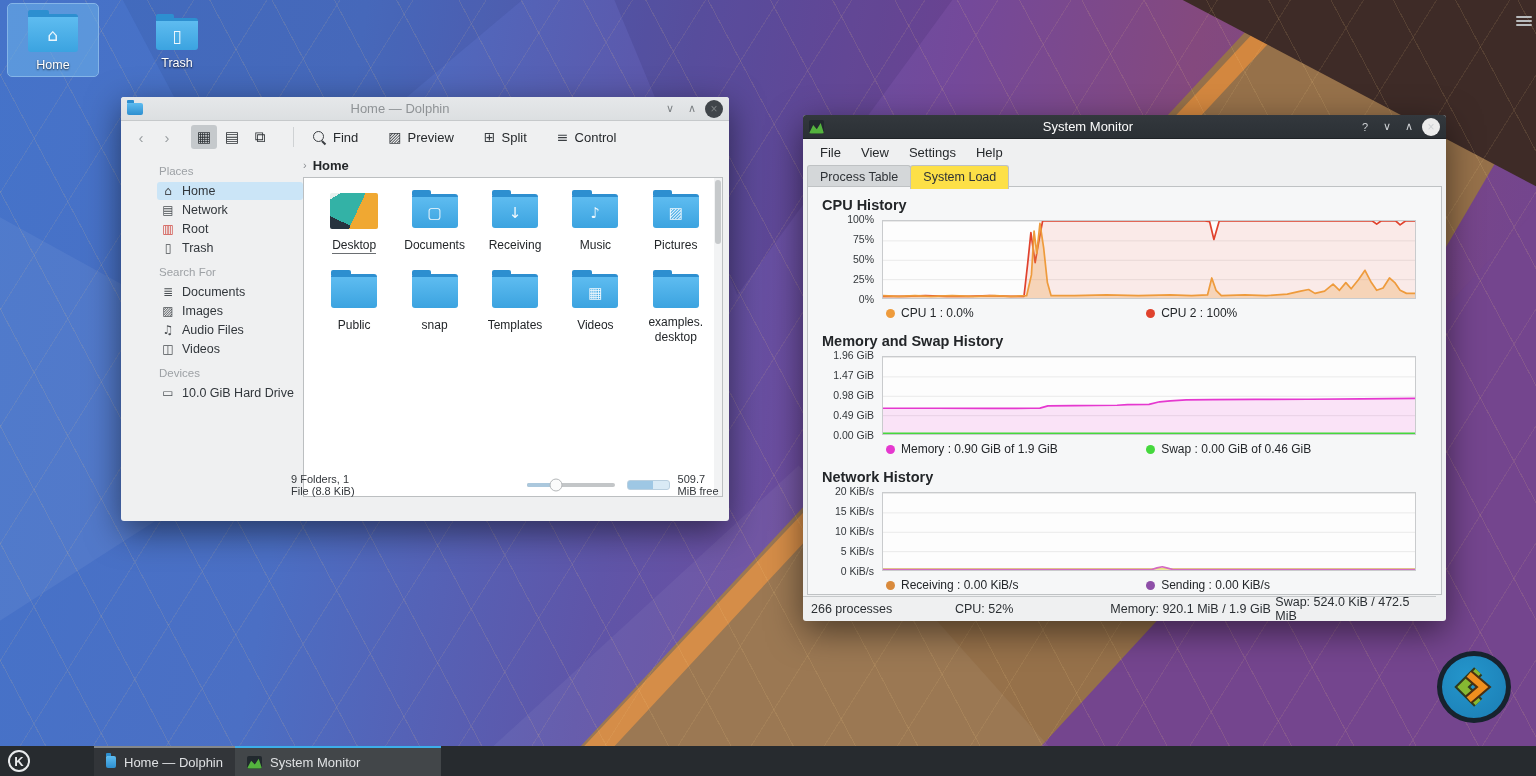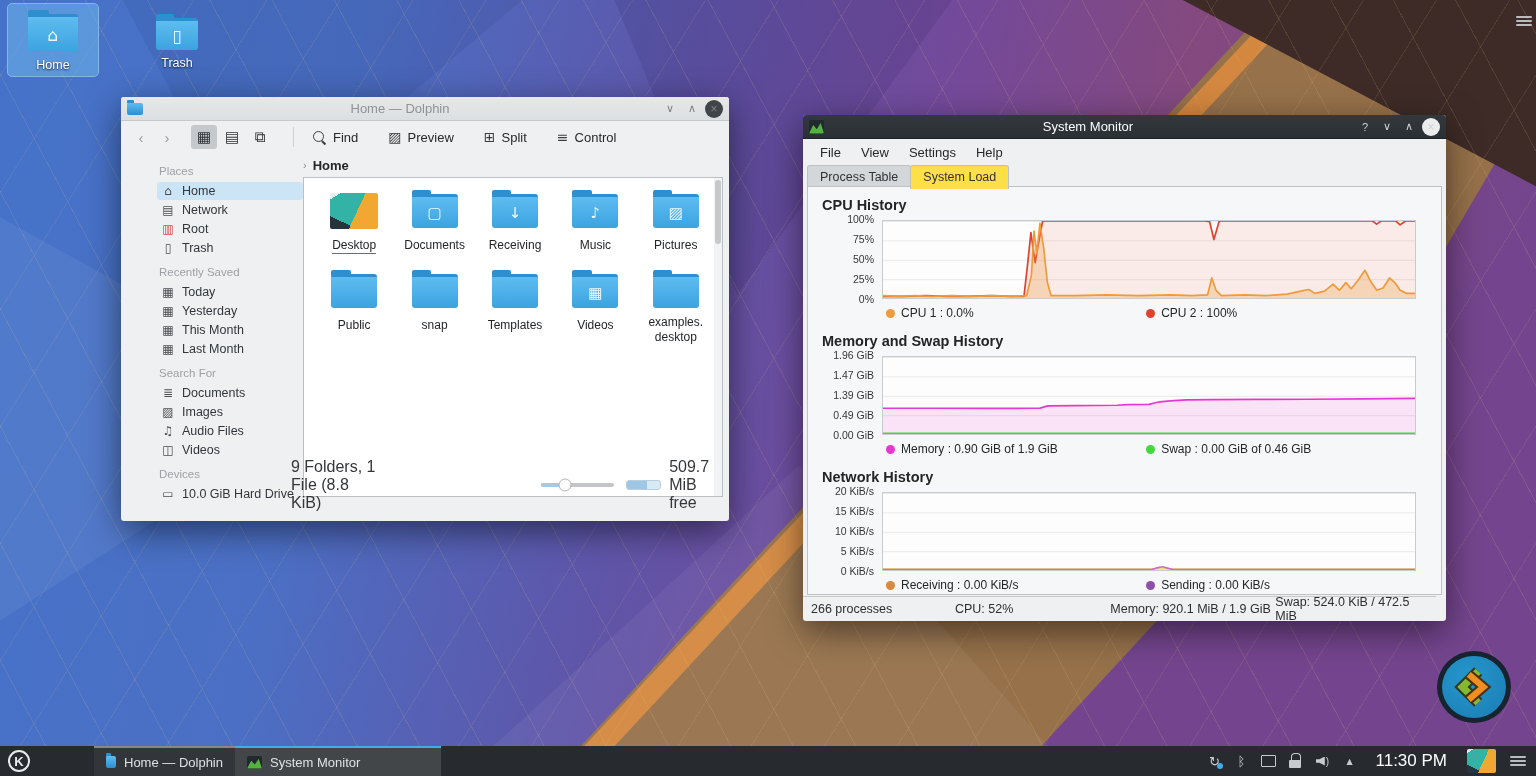--- a/index.html
+++ b/index.html
@@ -114,21 +114,21 @@
   .file-cell .thumb { width:48px; height:36px; margin:1px auto 6px; border-radius:2px;
       background:
         linear-gradient(115deg,transparent 55%,#f0a832 55%),
         linear-gradient(205deg,transparent 78%,#27333f 78%),
         linear-gradient(150deg,#e8f0ee 10%,#33b2a6 10%); }
   .file-label { font-size:12px; color:#232629; line-height:1.25; display:inline-block; max-width:90px; }
   .file-cell.underlined .file-label { border-bottom:1px solid #6a6e72; }
   #view-scrollbar { position:absolute; right:0; top:0; bottom:0; width:8px; background:#f2f3f4; }
   #view-scrollbar .handle { width:6px; height:64px; margin:2px auto; background:#c6c9cb; border-radius:3px; }
   #dolphin-status { position:absolute; left:0; right:0; bottom:0; height:24px; display:flex;
-      align-items:center; font-size:16px; color:#33373b; padding:0 8px 0 144px; }
+      align-items:center; font-size:11px; color:#33373b; padding:0 8px 0 144px; }
   #zoom-slider { position:relative; width:146px; height:4px; background:#c3c6c8; border-radius:2px; margin-left:160px; }
   #zoom-slider .sl-fill { position:absolute; left:0; top:0; bottom:0; width:33%; background:#abc8dd; border-radius:2px; }
   #zoom-slider .sl-handle { position:absolute; left:33%; top:50%; transform:translate(-50%,-50%);
       width:13px; height:13px; border-radius:50%; background:#fbfbfb; border:1px solid #b4b7b9; }
   #free-bar { width:68px; height:10px; border-radius:3px; margin:0 8px 0 12px; overflow:hidden;
       background:linear-gradient(to right,#9ec7e4 0 62%,#d9eaf5 62%); border:1px solid #b9cfdf; }
 
   
   #sysmon { left:803px; top:115px; width:643px; height:506px; }
   #sysmon .titlebar { background:linear-gradient(#33383d,#2b3035); border-bottom:1px solid #1f2327; }
@@ -306,42 +306,20 @@
                   <span data-icon="root"></span>
                   <span>Root</span>
                 </div>
               <div class="pl-item">
                   <span data-icon="trash"></span>
                   <span>Trash</span>
                 </div>
             </div>
           </div>
           <div>
-            <div class="pl-title">Recently Saved</div>
-            <div>
-
-            <div class="pl-item">
-                  <span data-icon="calendar"></span>
-                  <span>Today</span>
-                </div>
-              <div class="pl-item">
-                  <span data-icon="calendar"></span>
-                  <span>Yesterday</span>
-                </div>
-              <div class="pl-item">
-                  <span data-icon="calendar"></span>
-                  <span>This Month</span>
-                </div>
-              <div class="pl-item">
-                  <span data-icon="calendar"></span>
-                  <span>Last Month</span>
-                </div>
-            </div>
-          </div>
-          <div>
             <div class="pl-title">Search For</div>
             <div>
 
             <div class="pl-item">
                   <span data-icon="document"></span>
                   <span>Documents</span>
                 </div>
               <div class="pl-item">
                   <span data-icon="image"></span>
                   <span>Images</span>
@@ -520,21 +498,21 @@
               </span>
           </div>
         </div>
         <div class="chart-section">
           <div class="chart-title">Memory and Swap History</div>
           <div class="plot-wrap">
             <div class="yticks">
 
             <span>1.96 GiB</span>
               <span>1.47 GiB</span>
-              <span>1.39 GiB</span>
+              <span>0.98 GiB</span>
               <span>0.49 GiB</span>
               <span>0.00 GiB</span>
             </div>
             <div class="graph">
               <svg viewBox="0 0 100 100" preserveAspectRatio="none">
                 <polygon points="0,66.58163265306122 10,66.58163265306122 20,66.68367346938776 28,66.58163265306122 29.5,66.3265306122449 31,63.52040816326531 36,63.265306122448976 44,62.6530612244898 46,61.734693877551024 50,61.47959183673469 52,58.163265306122454 54,56.88775510204081 57,55.714285714285715 62,55.357142857142854 70,55.10204081632653 80,54.8469387755102 90,54.43877551020408 100,53.826530612244895 100,100 0,100" fill="rgba(229,56,207,0.13)"></polygon>
                 <polyline points="0,66.58163265306122 10,66.58163265306122 20,66.68367346938776 28,66.58163265306122 29.5,66.3265306122449 31,63.52040816326531 36,63.265306122448976 44,62.6530612244898 46,61.734693877551024 50,61.47959183673469 52,58.163265306122454 54,56.88775510204081 57,55.714285714285715 62,55.357142857142854 70,55.10204081632653 80,54.8469387755102 90,54.43877551020408 100,53.826530612244895" fill="none" stroke="#e538cf" stroke-width="1.7" stroke-linejoin="round" vector-effect="non-scaling-stroke"></polyline>
                 <polyline points="0,99.23469387755102 100,99.23469387755102" fill="none" stroke="#45d83d" stroke-width="1.7" stroke-linejoin="round" vector-effect="non-scaling-stroke"></polyline>
               </svg>
             </div>
@@ -608,34 +586,14 @@
 
     <div class="task">
           <span class="mini-folder"></span>
           <span>Home — Dolphin</span>
         </div>
         <div class="task active">
           <span class="task-icon-sysmon"></span>
           <span>System Monitor</span>
         </div>
       </div>
-    <div id="tray">
-      <span style="display:flex;gap:9px;align-items:center;">
-
-      <span class="tray-icon" data-icon="update"></span>
-          <span class="tray-icon" data-icon="bluetooth"></span>
-          <span class="tray-icon" data-icon="display"></span>
-          <span class="tray-icon" data-icon="lock"></span>
-          <span class="tray-icon" data-icon="volume"></span>
-          <span class="tray-icon" data-icon="expand"></span>
-        </span>
-      <span id="clock">11:30 PM</span>
-      <span id="pager"></span>
-      <span id="panel-toolbox">
-        <span class="hamburger">
-            <i></i>
-            <i></i>
-            <i></i>
-          </span>
-      </span>
-    </div>
   </div>
 </div>
 
 </body></html>

